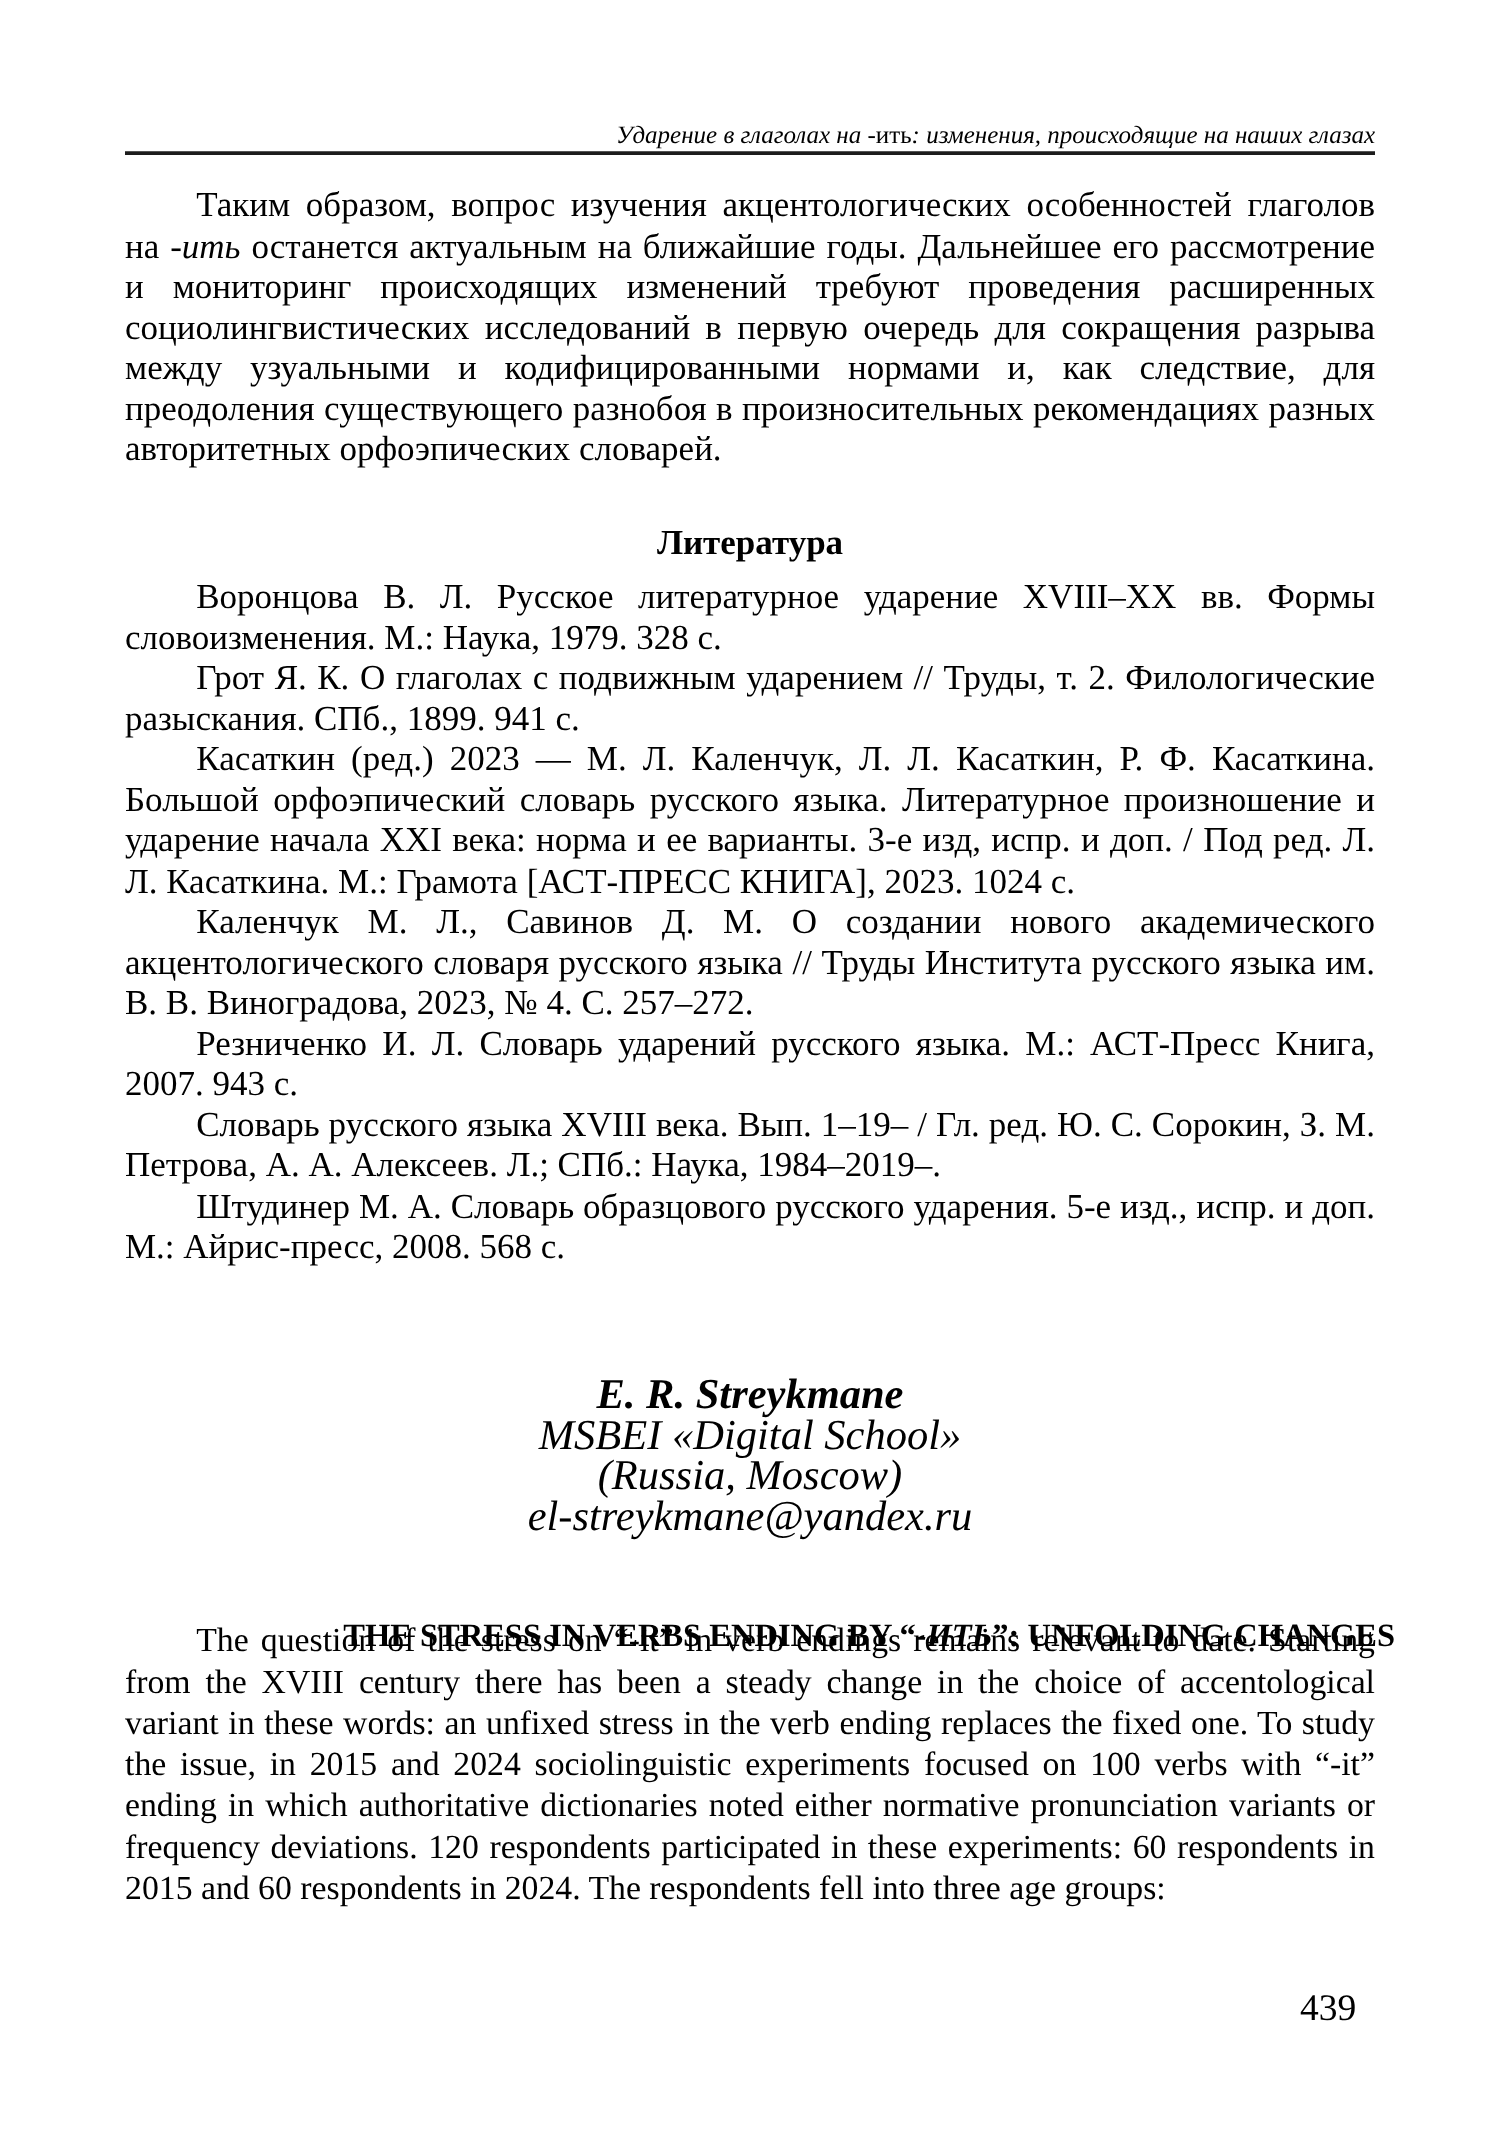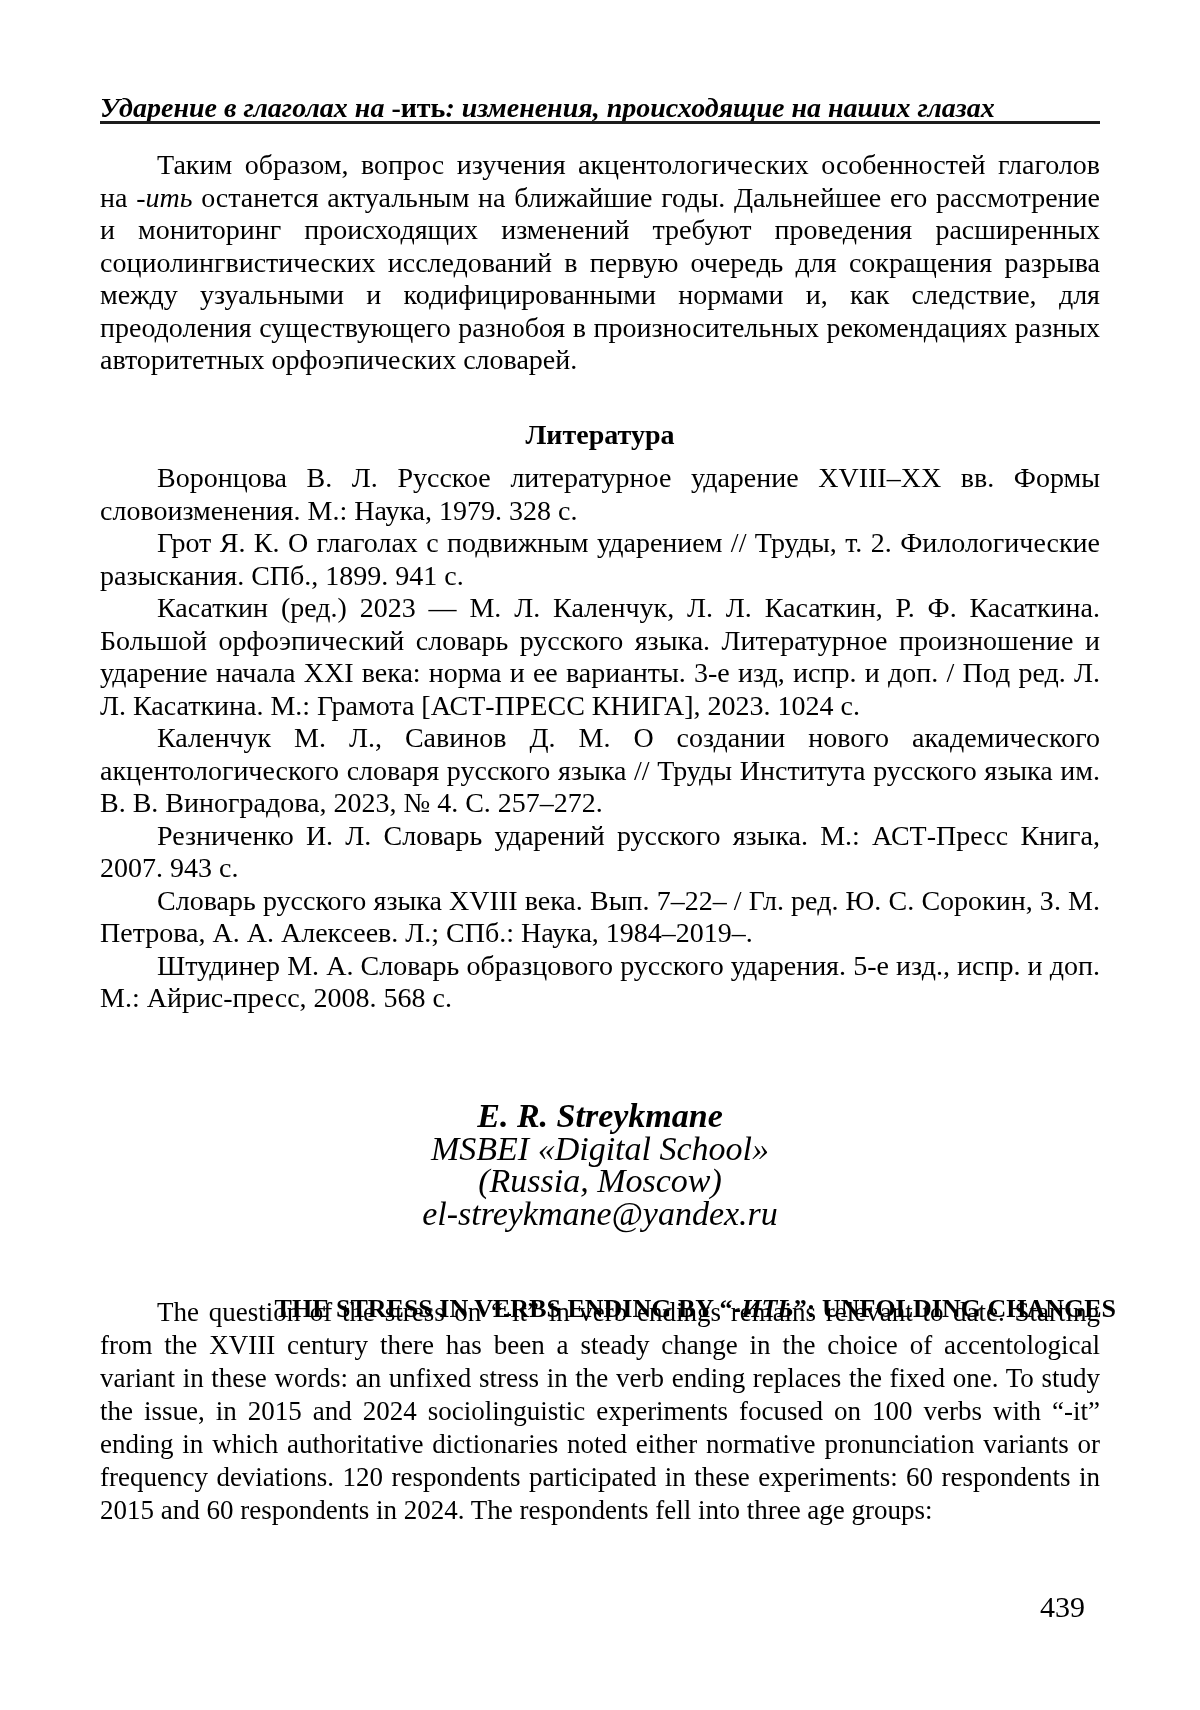--- a/index.html
+++ b/index.html
@@ -12,25 +12,25 @@
   .page {
     position: relative;
     width: 1200px; height: 1710px;
     background: #ffffff;
     overflow: hidden;
   }
   .block { position: absolute; left: 100px; width: 1000px; }
 
   .running-head {
     top: 94px;
+    text-align: right;
     font-style: italic;
-    font-size: 28px;
+    font-size: 20px;
     line-height: 28px;
     white-space: nowrap;
-    font-weight: bold;
   }
   .running-head .upright { font-style: normal; }
 
   .rule {
     position: absolute;
     left: 100px; top: 121px;
     width: 1000px; height: 0;
     border-top: 3px solid #1c1c1c;
   }
 
@@ -105,21 +105,21 @@
   <p class="block body-text indent intro"><span>Таким образом, вопрос изучения акцентологических особенностей глаголов на </span><span class="term">-ить</span><span> останется актуальным на ближайшие годы. Дальнейшее его рассмотрение и мониторинг происходящих изменений требуют проведения расширенных социолингвистических исследований в первую очередь для сокращения разрыва между узуальными и кодифицированными нормами и, как следствие, для преодоления существующего разнобоя в произносительных рекомендациях разных авторитетных орфоэпических словарей.</span></p>
 
   <h2 class="block lit-heading">Литература</h2>
 
   <div class="block body-text refs">
     <p><span class="authors">Воронцова В. Л.</span><span> Русское литературное ударение XVIII–XX вв. Формы словоизменения. М.: Наука, 1979. 328 с.</span></p>
     <p><span class="authors">Грот Я. К.</span><span> О глаголах с подвижным ударением // Труды, т. 2. Филологические разыскания. СПб., 1899. 941 с.</span></p>
     <p><span class="authors"></span><span>Касаткин (ред.) 2023 — М. Л. Каленчук, Л. Л. Касаткин, Р. Ф. Касаткина. Большой орфоэпический словарь русского языка. Литературное произношение и ударение начала XXI века: норма и ее варианты. 3-е изд, испр. и доп. / Под ред. Л. Л. Касаткина. М.: Грамота [АСТ-ПРЕСС КНИГА], 2023. 1024 с.</span></p>
     <p><span class="authors">Каленчук М. Л., Савинов Д. М.</span><span> О создании нового академического акцентологического словаря русского языка // Труды Института русского языка им. В. В. Виноградова, 2023, № 4. С. 257–272.</span></p>
     <p><span class="authors">Резниченко И. Л.</span><span> Словарь ударений русского языка. М.: АСТ-Пресс Книга, 2007. 943 с.</span></p>
-    <p><span class="authors"></span><span>Словарь русского языка XVIII века. Вып. 7–22– / Гл. ред. Ю. С. Сорокин, З. М. Петрова, А. А. Алексеев. Л.; СПб.: Наука, 1984–2019–.</span></p>
+    <p><span class="authors"></span><span>Словарь русского языка XVIII века. Вып. 1–19– / Гл. ред. Ю. С. Сорокин, З. М. Петрова, А. А. Алексеев. Л.; СПб.: Наука, 1984–2019–.</span></p>
     <p><span class="authors">Штудинер М. А.</span><span> Словарь образцового русского ударения. 5-е изд., испр. и доп. М.: Айрис-пресс, 2008. 568 с.</span></p>
   </div>
 
   <div class="block author-block">
     <div class="name">E. R. Streykmane</div>
     <div>MSBEI «Digital School»</div>
     <div>(Russia, Moscow)</div>
     <div>el-streykmane@yandex.ru</div>
   </div>
 

